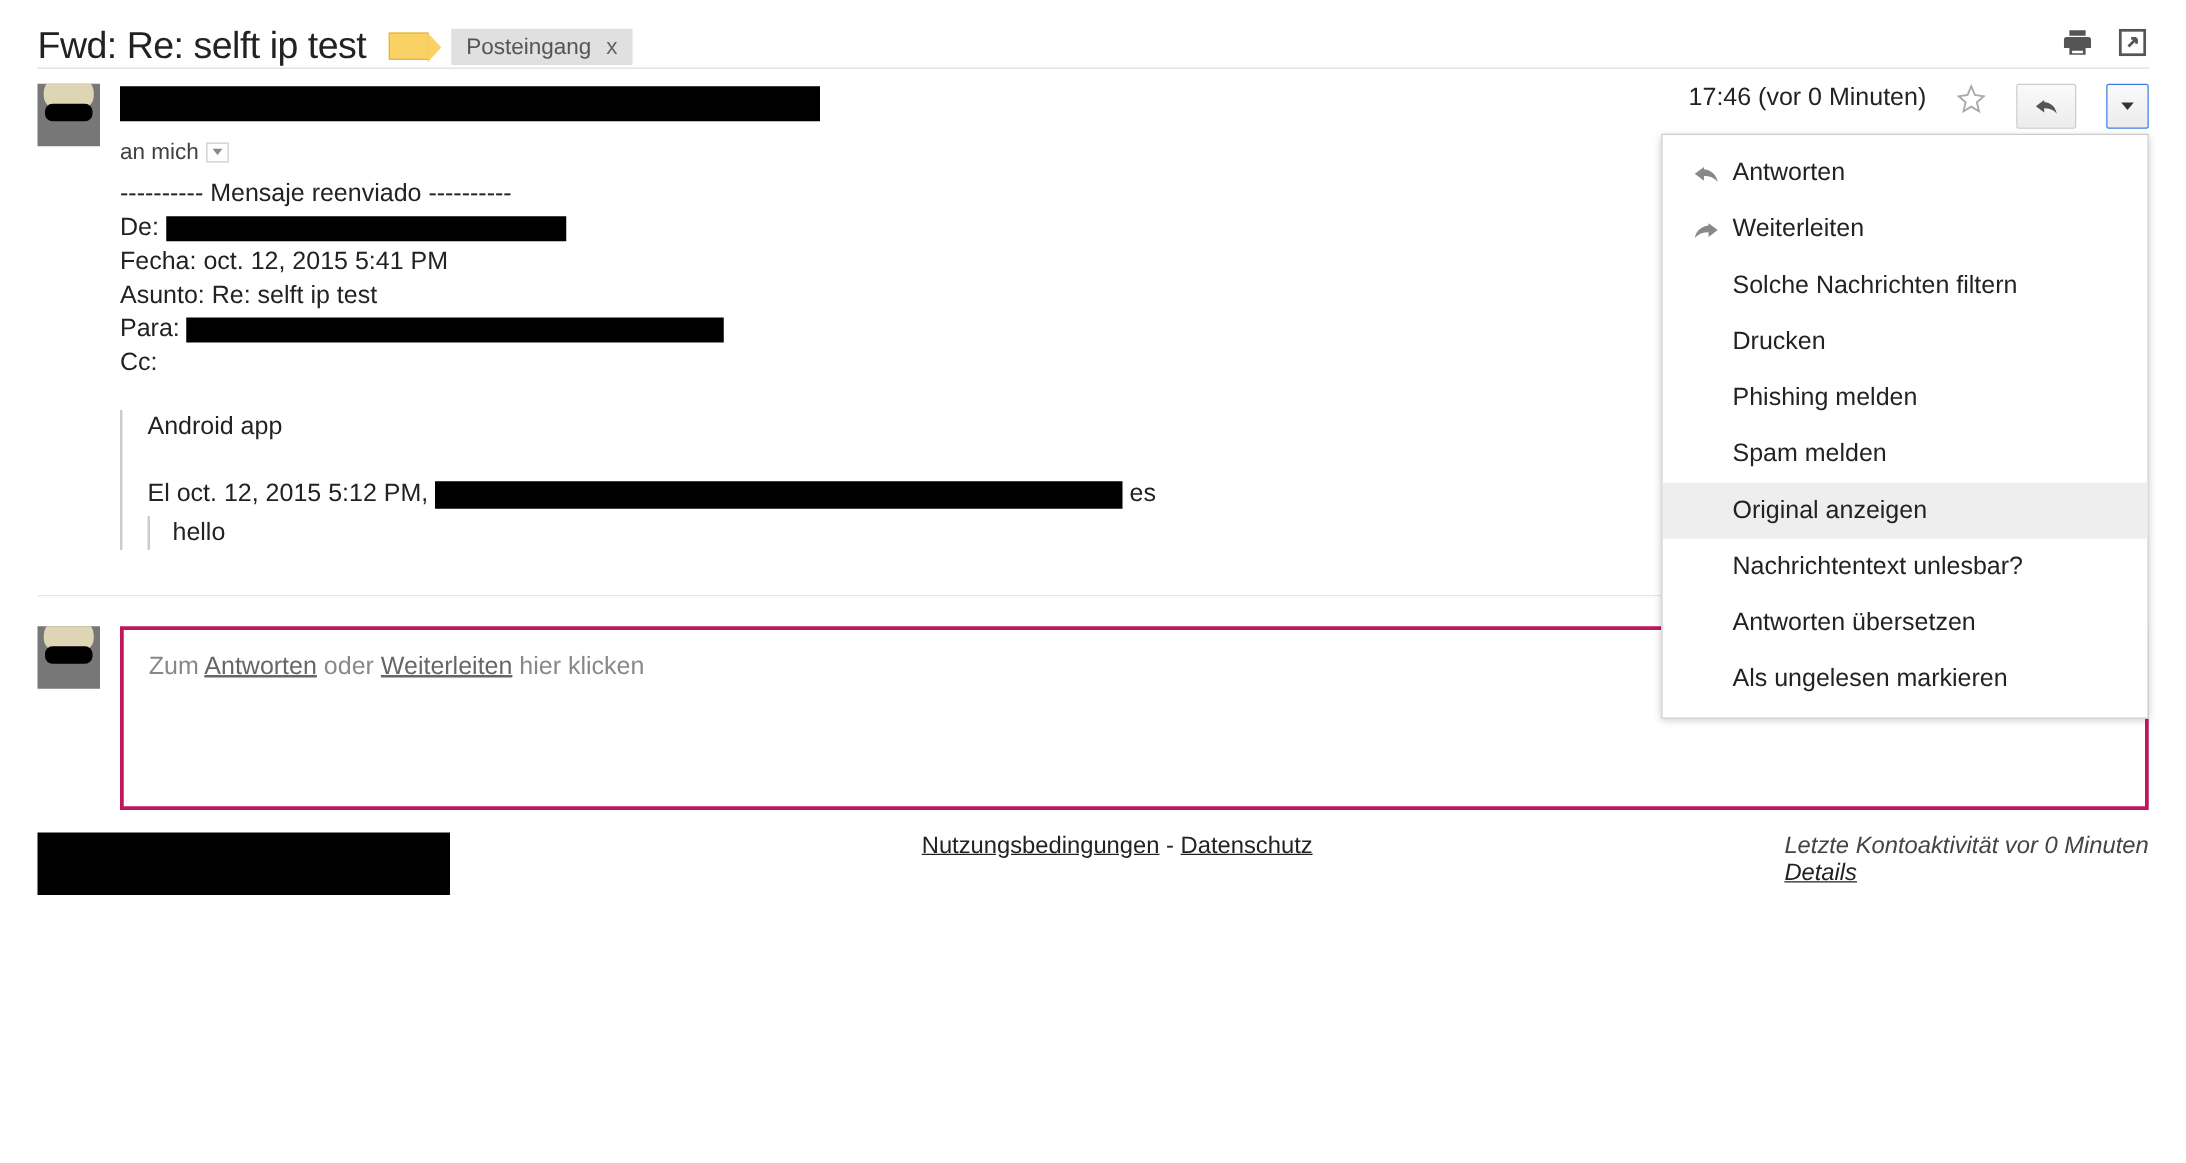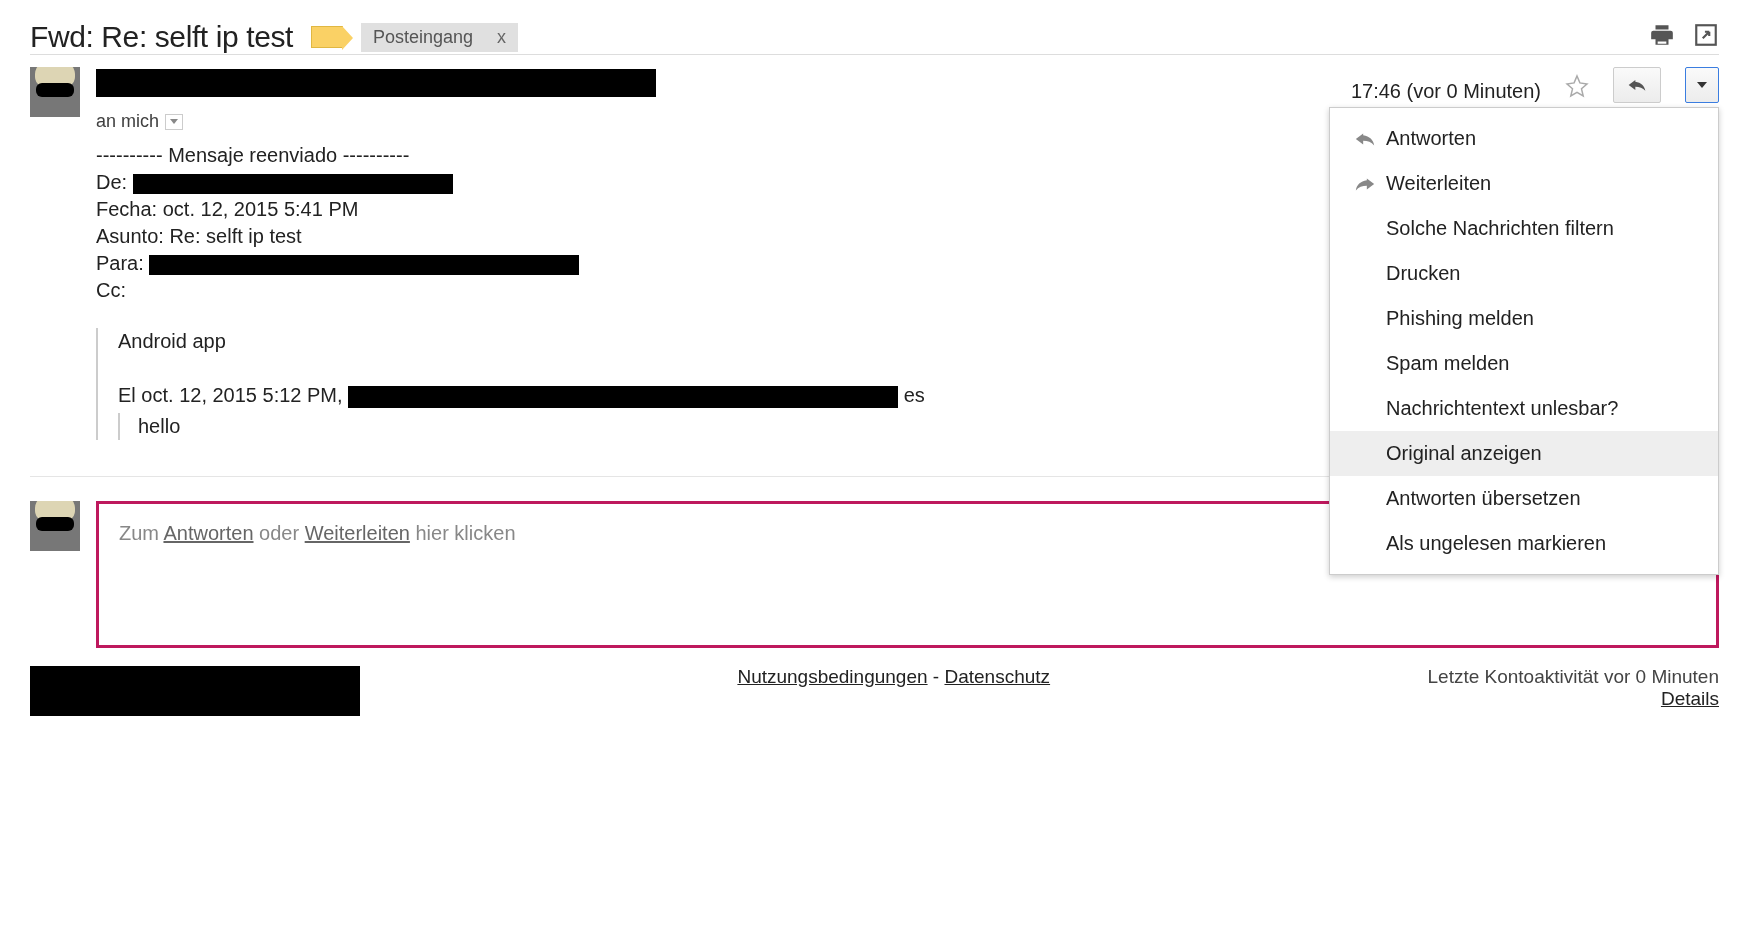--- a/index.html
+++ b/index.html
@@ -44,21 +44,21 @@
     border-bottom: 12px solid transparent;
     border-left: 11px solid #FAD165;
   }
   .inbox-pill {
     background: #e0e0e0;
     color: #555;
     padding: 4px 12px;
     font-size: 18px;
     display: inline-flex;
     align-items: center;
-    gap: 24px;
+    gap: 12px;
   }
   .inbox-pill .x {
     color: #666;
     cursor: pointer;
     font-size: 18px;
   }
   .header-icons {
     margin-left: auto;
     display: flex;
     gap: 18px;
@@ -102,21 +102,21 @@
   }
   .sender-name-redact {
     background: #000;
     height: 28px;
     width: 560px;
     margin-top: 2px;
   }
   .meta-right {
     margin-left: auto;
     display: flex;
-    align-items: flex-end;
+    align-items: flex-start;
     gap: 24px;
     position: relative;
   }
   .timestamp {
     font-size: 20px;
     color: #222;
   }
   .star-icon svg { width:24px; height:24px; color:#aaa; }
   .action-btn {
     border: 1px solid #ccc;
@@ -211,22 +211,22 @@
     width: 330px;
     height: 50px;
   }
   .footer-center {
     flex: 1;
     text-align: center;
     color: #222;
   }
   .footer-center a { color: #222; text-decoration: underline; }
   .footer-right {
-    text-align: right;
     color: #444;
+    font-style: italic;
   }
   .footer-right a { color: #222; text-decoration: underline; }
 
   .dropdown {
     position: absolute;
     top: 40px;
     right: 0;
     width: 390px;
     background: #fff;
     border: 1px solid #ccc;
@@ -324,27 +324,27 @@
               <span>Drucken</span>
             </div>
             <div class="dropdown-item">
               <span class="dd-icon"></span>
               <span>Phishing melden</span>
             </div>
             <div class="dropdown-item">
               <span class="dd-icon"></span>
               <span>Spam melden</span>
             </div>
+            <div class="dropdown-item hover">
+              <span class="dd-icon"></span>
+              <span>Original anzeigen</span>
+            </div>
             <div class="dropdown-item">
               <span class="dd-icon"></span>
               <span>Nachrichtentext unlesbar?</span>
-            </div>
-            <div class="dropdown-item hover">
-              <span class="dd-icon"></span>
-              <span>Original anzeigen</span>
             </div>
             <div class="dropdown-item">
               <span class="dd-icon"></span>
               <span>Antworten übersetzen</span>
             </div>
             <div class="dropdown-item">
               <span class="dd-icon"></span>
               <span>Als ungelesen markieren</span>
             </div>
           </div>

